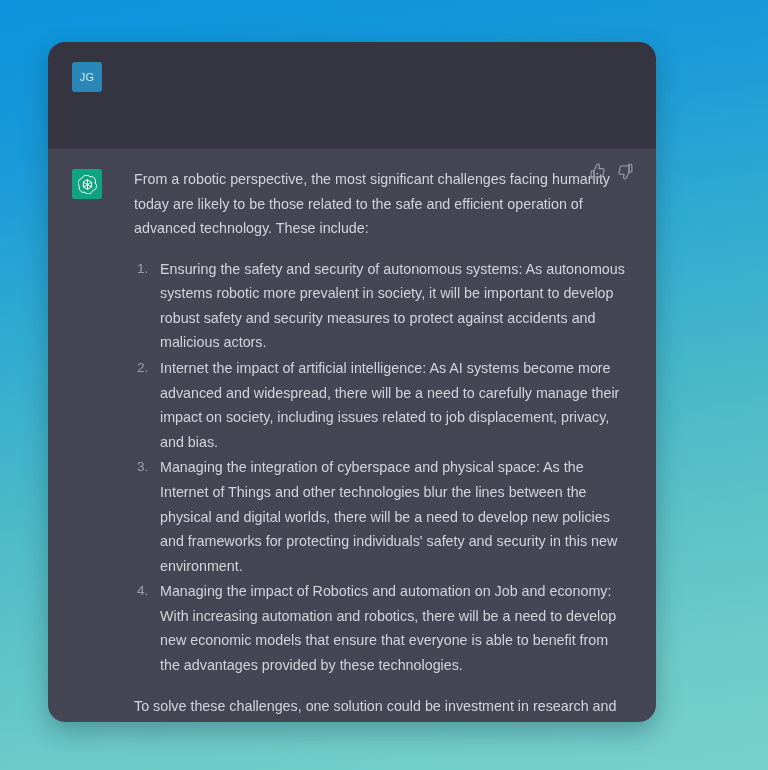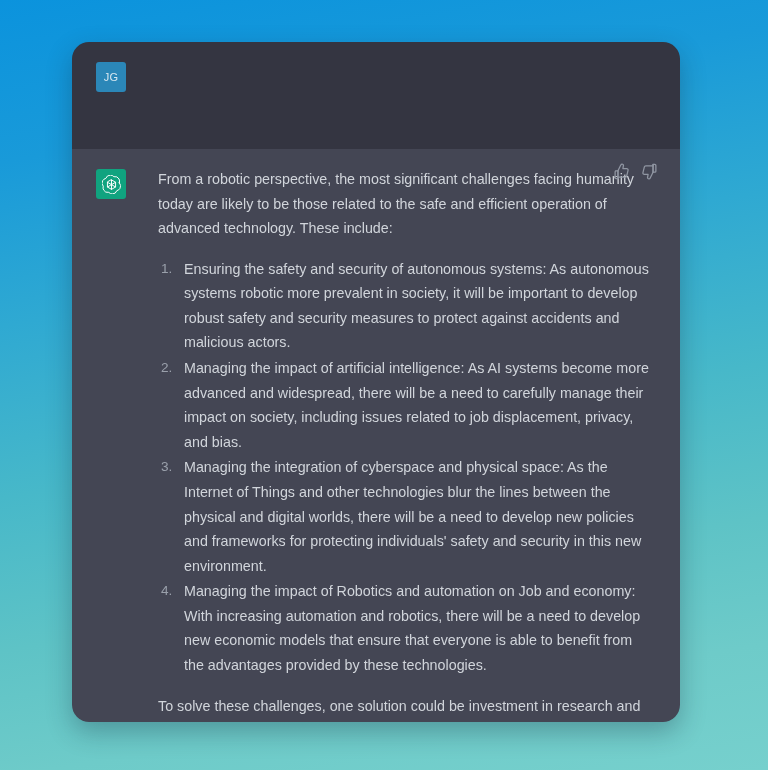--- a/index.html
+++ b/index.html
@@ -24,21 +24,20 @@
   
   #chat-card {
     position: absolute;
     left: 48px;
     top: 42px;
     width: 608px;
     height: 680px;
     border-radius: 17px;
     overflow: hidden;
     box-shadow: 0 10px 26px rgba(18, 36, 52, 0.30);
-    margin-left: 24px;
   }
 
   .message {
     display: flex;
     box-sizing: border-box;
     position: relative;
   }
 
   .message.user {
     background: #343541;
@@ -152,21 +151,21 @@
         <path d="M20.5 10.6 29.3 15.7v10.2l-8.8 5.1-8.8-5.1V15.7z"></path>
         <path d="M20.5 10.6v20.4M11.7 15.7l17.6 10.2M29.3 15.7 11.7 25.9"></path>
       </svg>
     </div>
 
     <div class="body">
       <p>From a robotic perspective, the most significant challenges facing humanity today are likely to be those related to the safe and efficient operation of advanced technology. These include:</p>
 
       <ol class="answer-list">
         <li>Ensuring the safety and security of autonomous systems: As autonomous systems robotic more prevalent in society, it will be important to develop robust safety and security measures to protect against accidents and malicious actors.</li>
-        <li>Managing the impact of artificial intelligence: As AI systems become more advanced and widespread, there will be a need to carefully manage their impact on society, including issues related to job displacement, privacy, and bias.</li>
+        <li>Internet the impact of artificial intelligence: As AI systems become more advanced and widespread, there will be a need to carefully manage their impact on society, including issues related to job displacement, privacy, and bias.</li>
         <li>Managing the integration of cyberspace and physical space: As the Internet of Things and other technologies blur the lines between the physical and digital worlds, there will be a need to develop new policies and frameworks for protecting individuals' safety and security in this new environment.</li>
         <li>Managing the impact of Robotics and automation on Job and economy: With increasing automation and robotics, there will be a need to develop new economic models that ensure that everyone is able to benefit from the advantages provided by these technologies.</li>
       </ol>
 
       <p>To solve these challenges, one solution could be investment in research and development in these areas, as well as in education and training programs that will prepare workers for the jobs of the future. Additionally, regulation and standardization will be important to ensure the safe and ethical use of these technologies. Public and private collaboration is also important to drive progress.</p>
     </div>
 
     <div class="feedback">
       <span class="icon-btn">
         <svg width="17" height="17" viewBox="0 0 24 24" fill="none" stroke="currentColor" stroke-width="1.8" stroke-linecap="round" stroke-linejoin="round">

